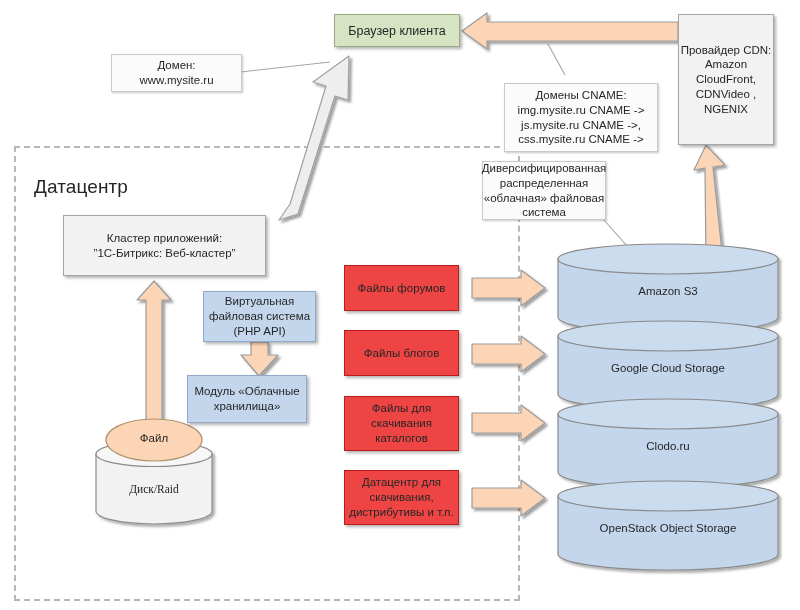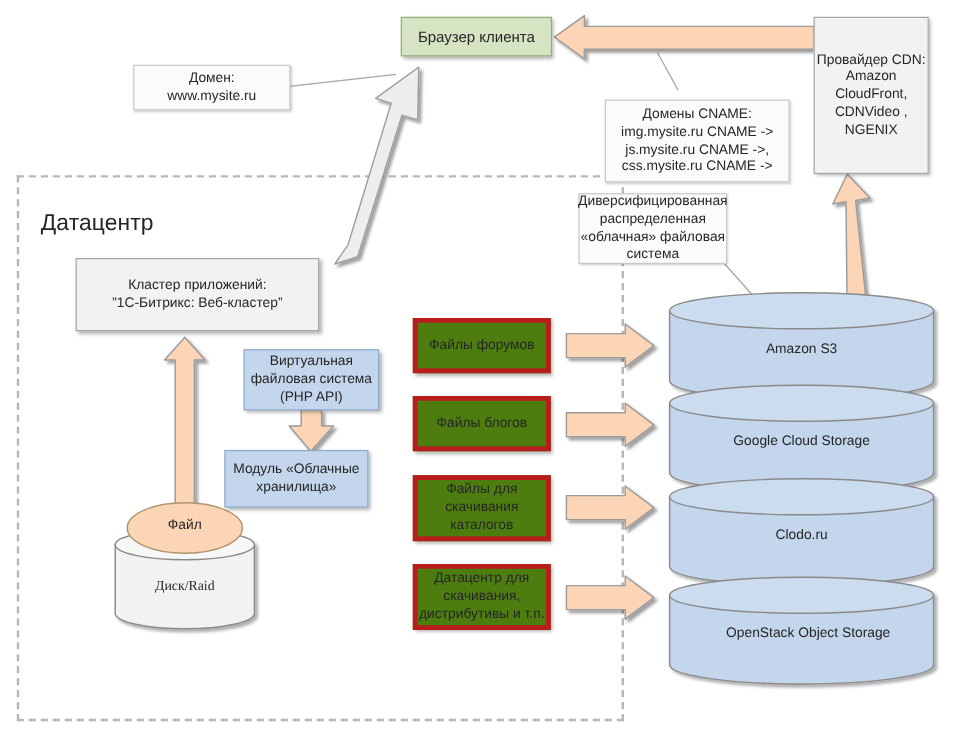--- a/index.html
+++ b/index.html
@@ -45,22 +45,22 @@
     box-shadow:1px 1px 2px rgba(0,0,0,.22);
     font-size:11.5px;
   }
   .box-blue{
     background:#c3d6ec;
     border:1px solid #8faacb;
     box-shadow:2px 2px 3px rgba(0,0,0,.30);
     font-size:11.5px;
   }
   .box-orange{
-    background:#4d7c0f;
-    border:4px solid #b91c1c;
+    background:#ef4444;
+    border:1px solid #b91c1c;
     box-shadow:2px 2px 3px rgba(0,0,0,.30);
     font-size:11.5px;
   }
   
   .dashed-region{
     position:absolute;
     border:2px dashed #b7b7b7;
     background:transparent;
     z-index:1;
   }
@@ -182,21 +182,21 @@
   <div class="cyl" style="left:557px;top:398px;width:222px;height:90px;">
     <svg width="222" height="98" style="position:absolute;left:0;top:0;overflow:visible;">
       <g filter="url(#dshadow2)">
         <path d="M1,16 L1,74 A110,16 0 0 0 221,74 L221,16 Z" fill="#c3d6ec" stroke="#8a8a8a" stroke-width="1.2"></path>
         <ellipse cx="111" cy="16" rx="110" ry="15" fill="#ccdcef" stroke="#8a8a8a" stroke-width="1.2"></ellipse>
       </g>
     </svg>
     <div class="label" style="top:42px;">Clodo.ru</div>
   </div>
 
-  <div class="cyl" style="left:557px;top:480px;width:222px;height:90px;padding-left:11px;">
+  <div class="cyl" style="left:557px;top:480px;width:222px;height:90px;">
     <svg width="222" height="98" style="position:absolute;left:0;top:0;overflow:visible;">
       <g filter="url(#dshadow2)">
         <path d="M1,16 L1,74 A110,16 0 0 0 221,74 L221,16 Z" fill="#c3d6ec" stroke="#8a8a8a" stroke-width="1.2"></path>
         <ellipse cx="111" cy="16" rx="110" ry="15" fill="#ccdcef" stroke="#8a8a8a" stroke-width="1.2"></ellipse>
       </g>
     </svg>
     <div class="label" style="top:42px;">OpenStack Object Storage</div>
   </div>
 
   <div class="cyl" style="left:95px;top:441px;width:118px;height:86px;font-family:Liberation Serif, serif;">

